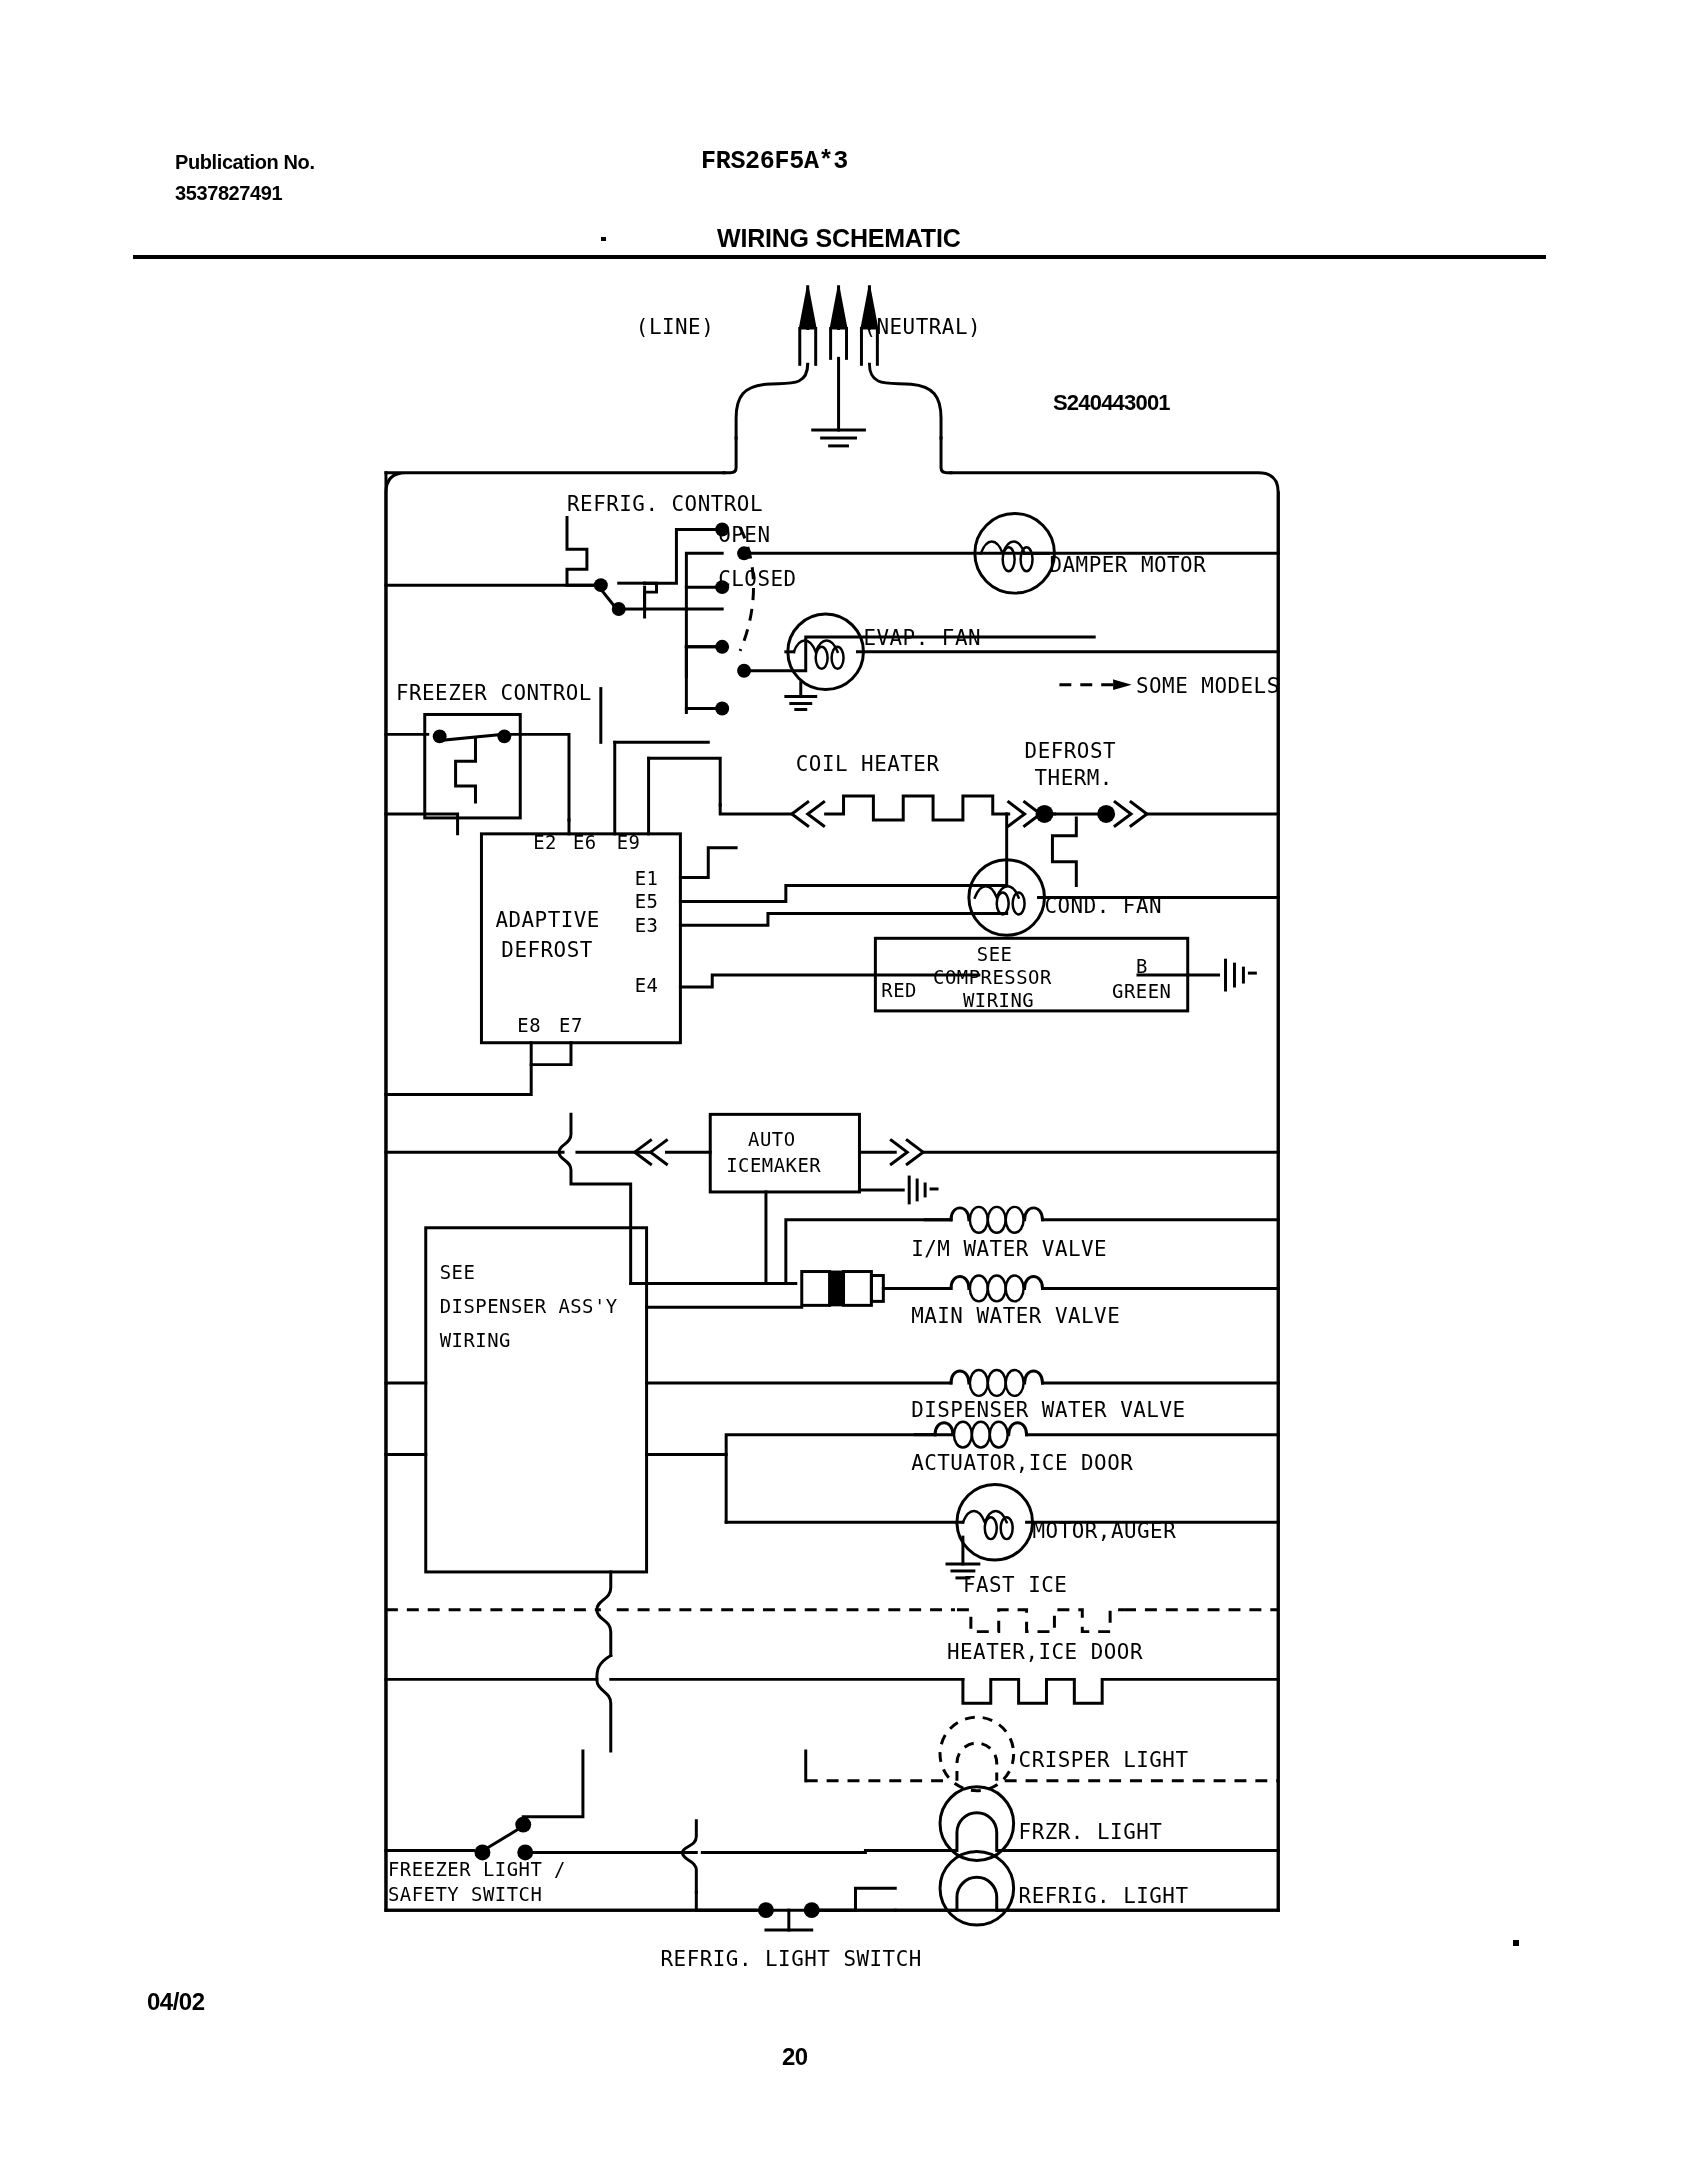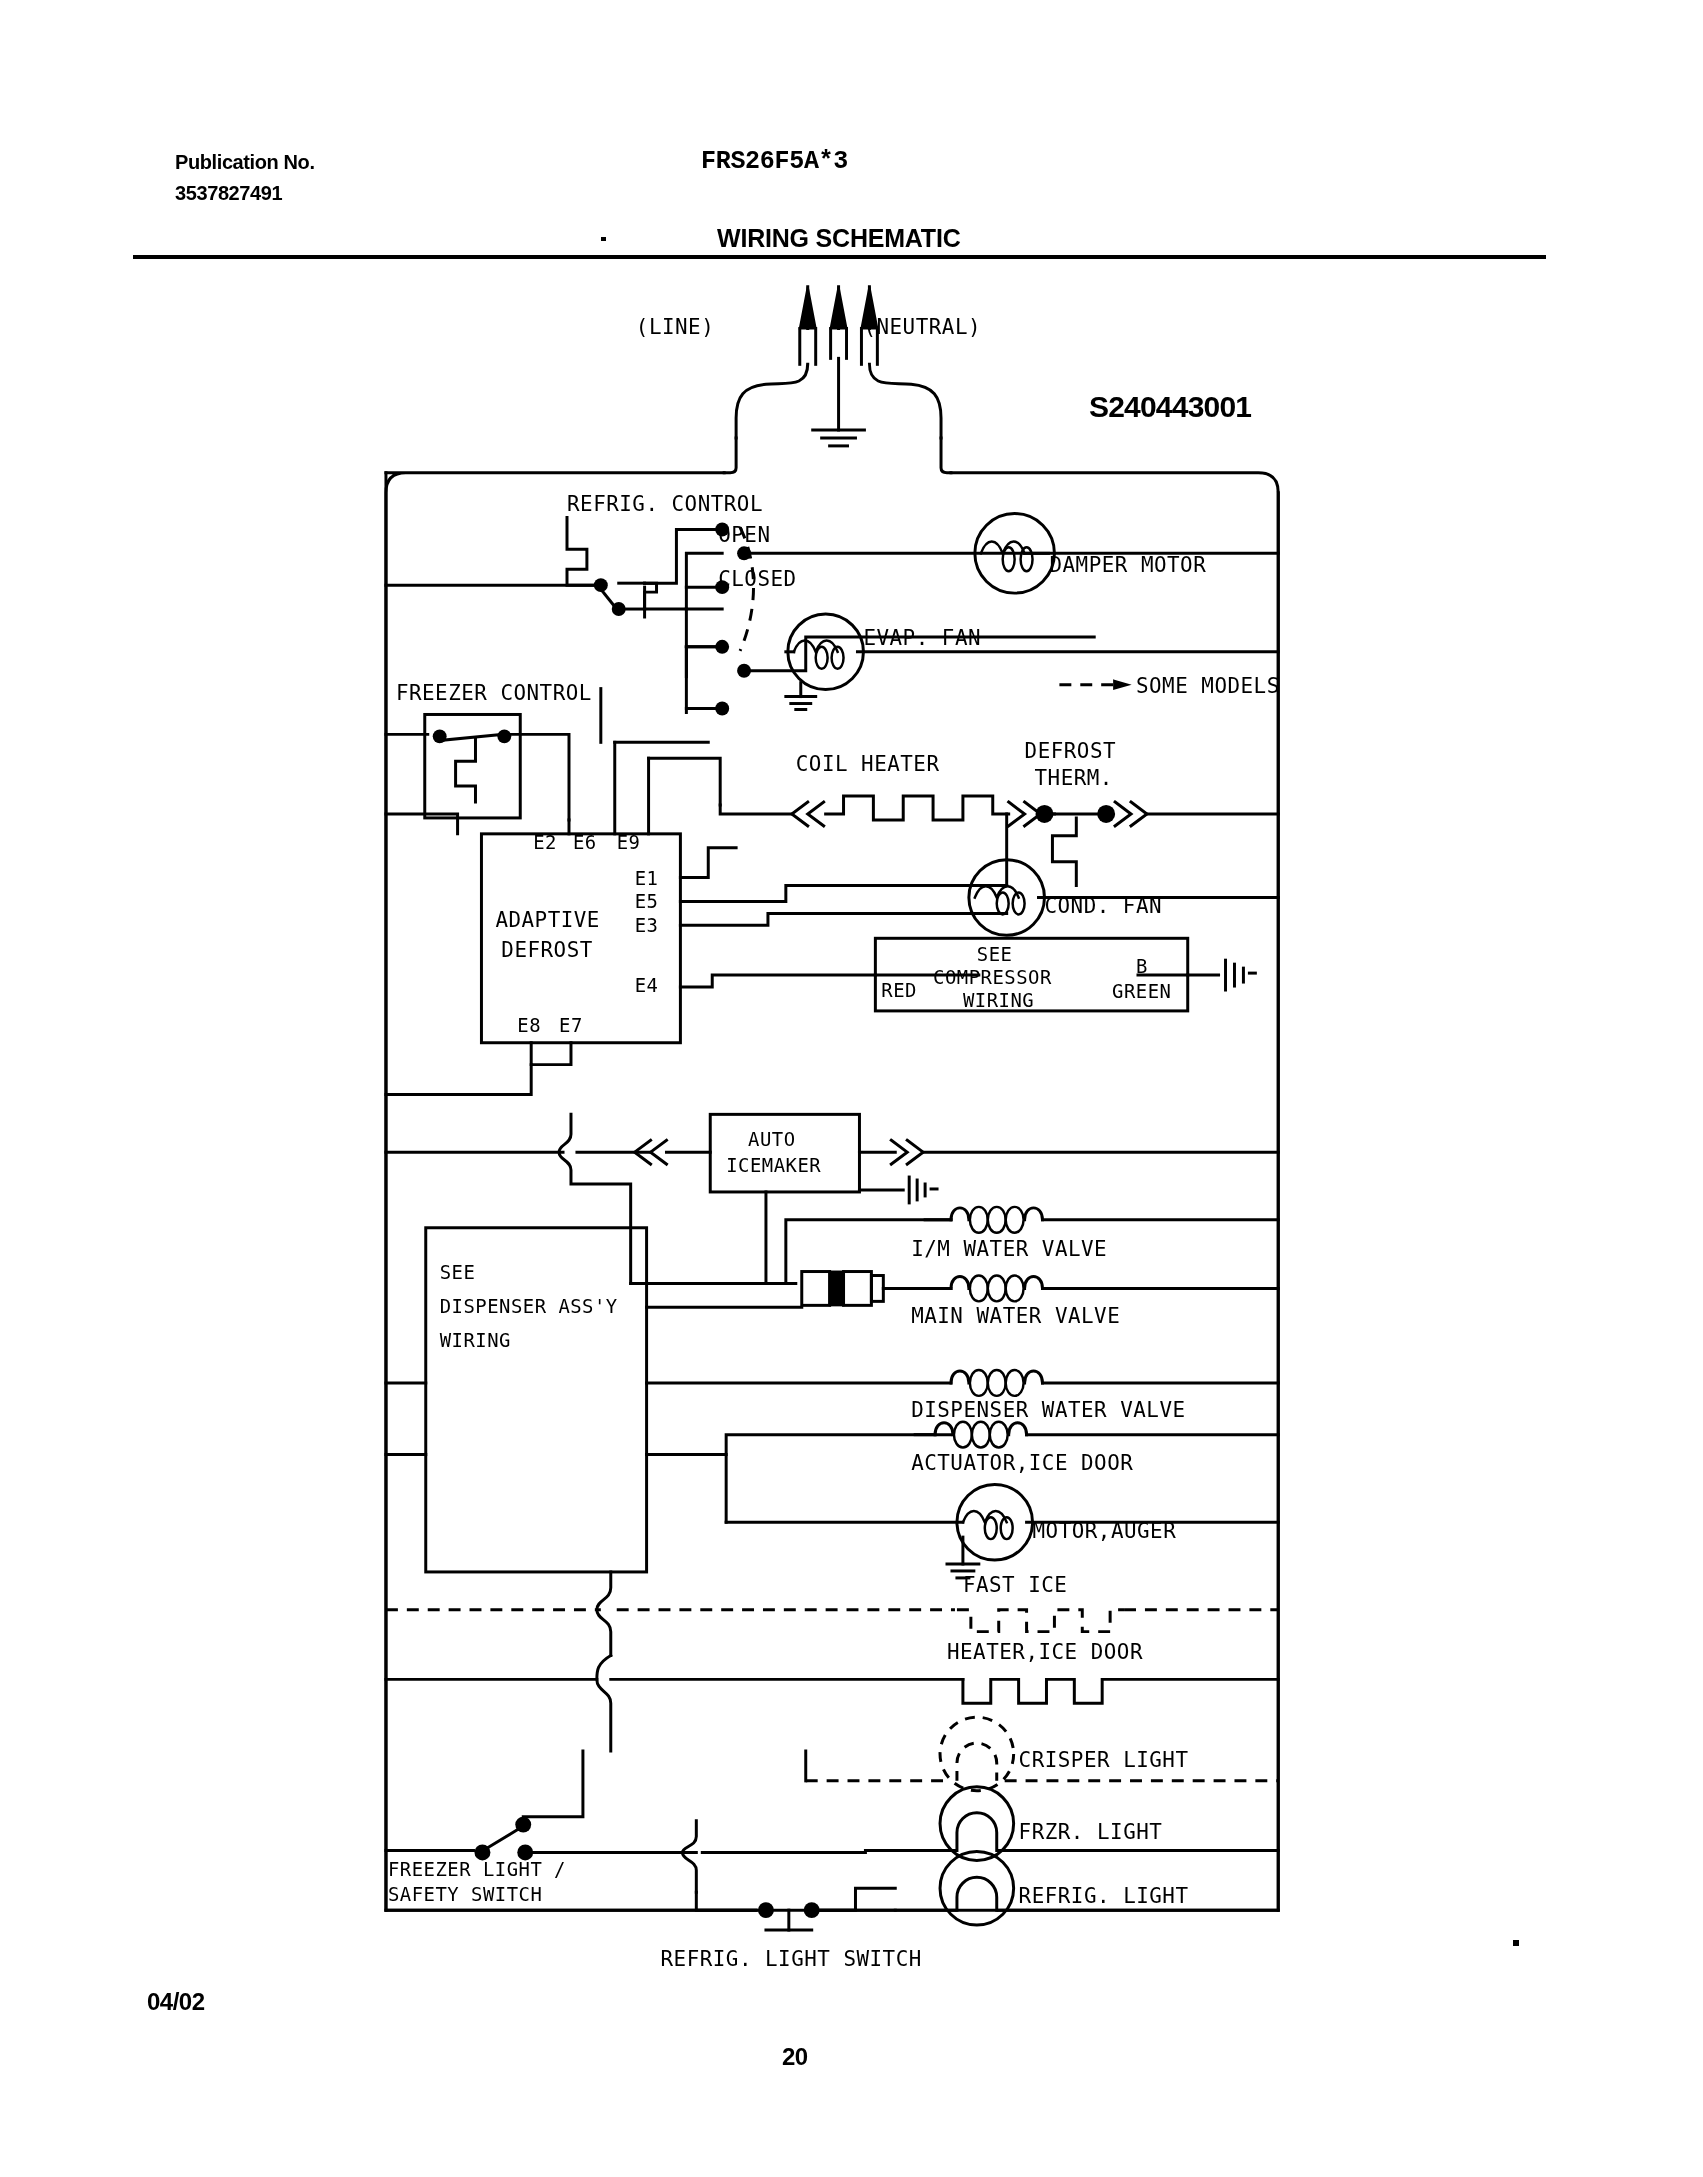--- a/index.html
+++ b/index.html
@@ -98,24 +98,24 @@
     left: 1513px;
     top: 1940px;
     width: 6px;
     height: 6px;
     background: #000000;
   }
 
   
   .partno {
     position: absolute;
-    left: 1089px;
+    left: 1053px;
     top: 390px;
     font-family: "Liberation Sans", sans-serif;
-    font-size: 30px;
+    font-size: 22px;
     font-weight: bold;
     letter-spacing: -0.8px;
     white-space: pre;
   }
 
   
   #diagram {
     position: absolute;
     left: 0;
     top: 0;

